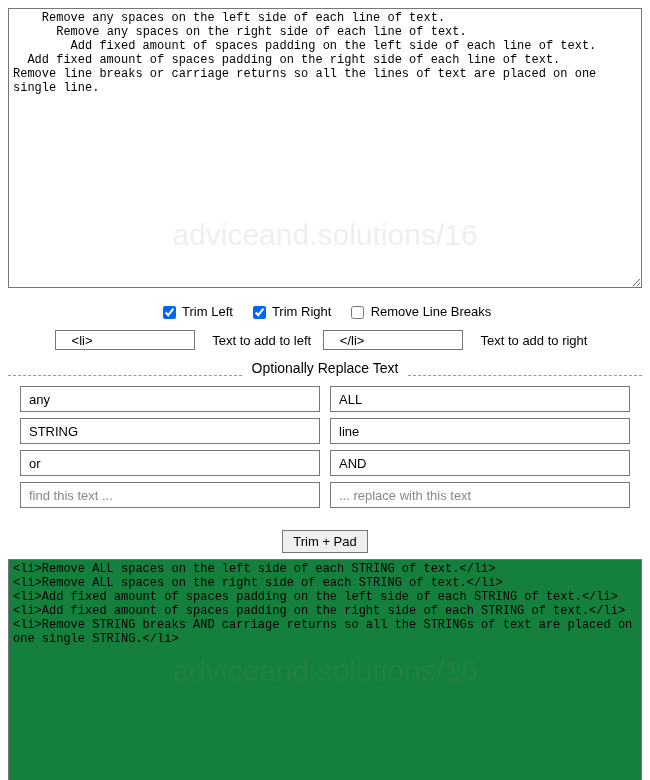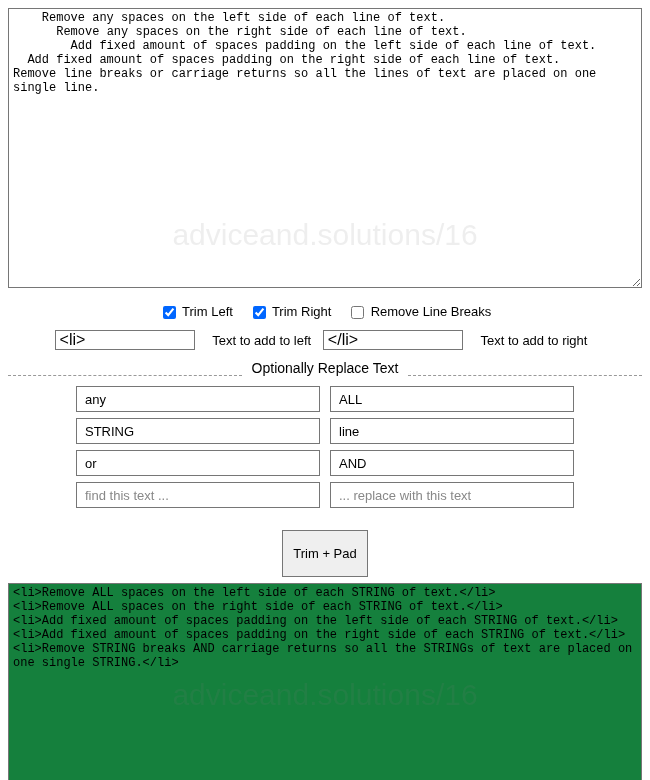--- a/index.html
+++ b/index.html
@@ -33,65 +33,65 @@
     accent-color: #0066ff;
     vertical-align: middle;
   }
   .pad-row {
     text-align: center;
     margin: 4px 0 10px 0;
   }
   .pad-row input[type=text] {
     width: 140px;
     height: 20px;
-    padding: 2px 4px;
+    padding: 2px 16px;
     border: 1px solid #767676;
-    font-size: 16px;
+    font-size: 13px;
   }
   .pad-row span {
     margin: 0 8px 0 14px;
     font-size: 13px;
   }
   .divider-row {
     display: flex;
     align-items: flex-end;
     margin: 10px 0;
   }
   .divider-row .line {
     flex: 1;
     border-top: 1px dashed #999;
     height: 0;
   }
   .divider-row .label {
     padding: 0 10px;
     font-size: 14px;
   }
   .replace-grid {
-    width: 498px;
+    width: 610px;
     margin: 0 auto 12px auto;
   }
   .replace-row {
     display: flex;
     gap: 10px;
     margin-bottom: 6px;
   }
   .replace-row input {
     flex: 1;
     height: 26px;
     padding: 2px 8px;
     border: 1px solid #767676;
     font-size: 13px;
   }
   .replace-row input::placeholder { color: #888; }
   .button-row {
     text-align: center;
     margin: 22px 0 6px 0;
   }
   .button-row button {
-    padding: 15px 10px;
+    padding: 3px 10px;
     font-size: 13px;
     border: 1px solid #767676;
     background: #efefef;
     cursor: pointer;
   }
   .output {
     width: 634px;
     height: 240px;
     background: #15803d;
     border: 1px solid #767676;

